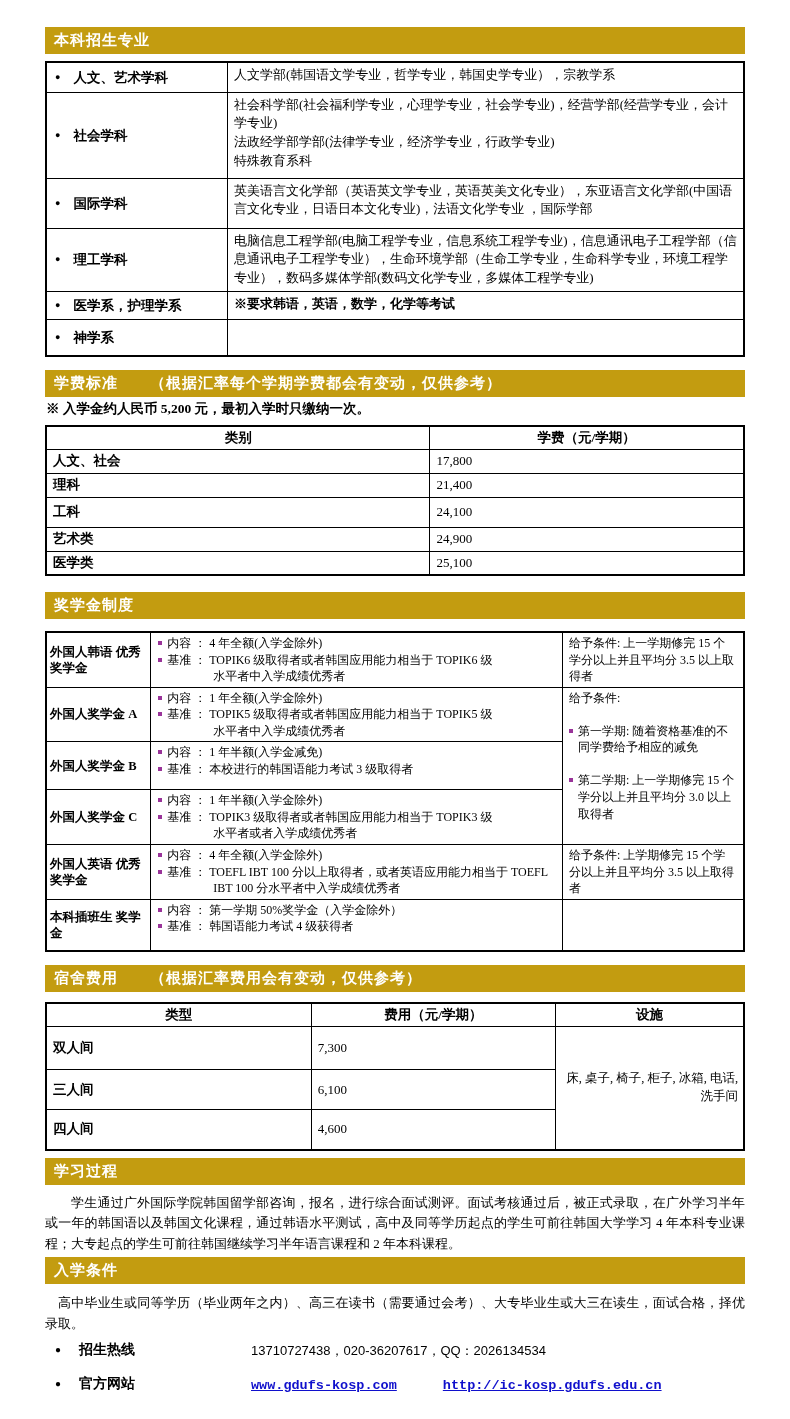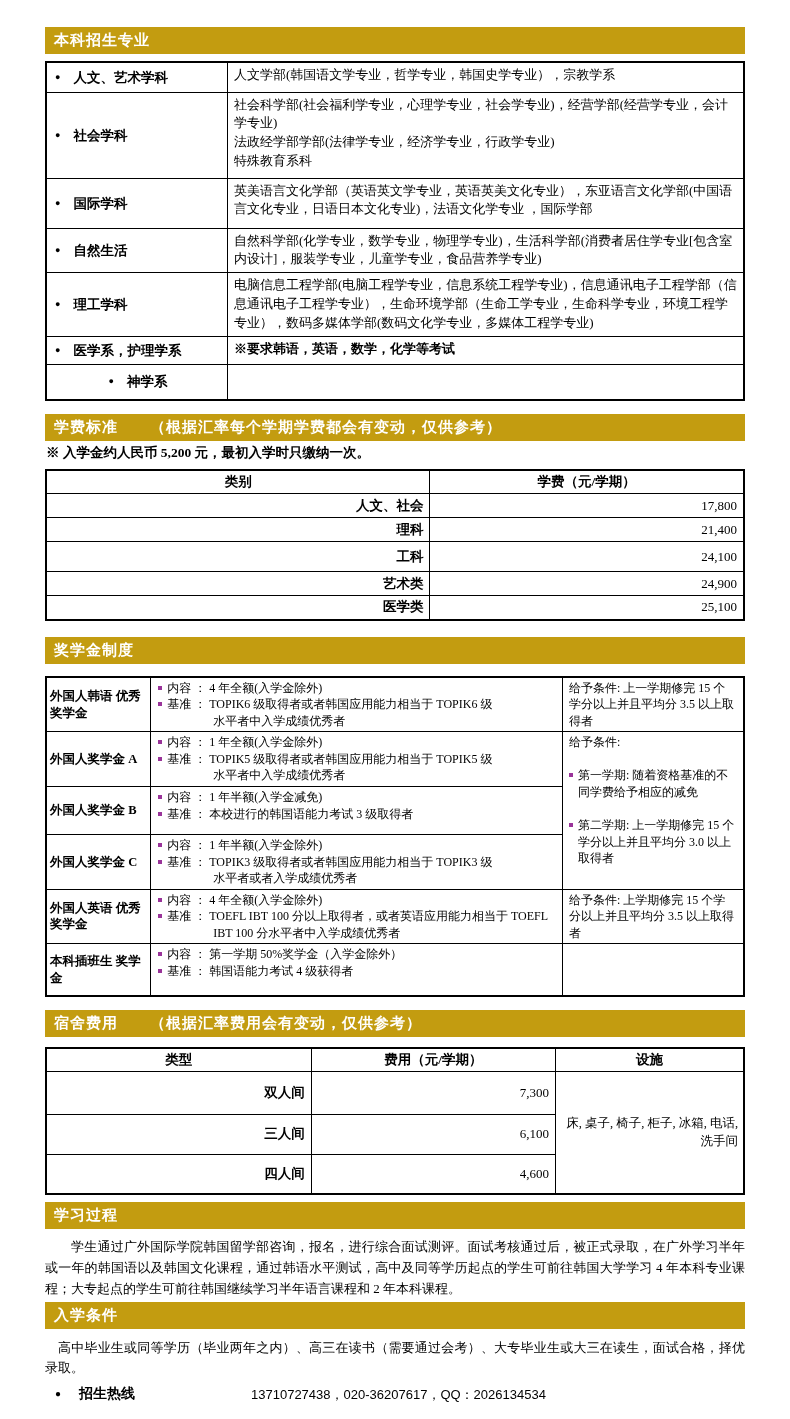--- a/index.html
+++ b/index.html
@@ -36,21 +36,21 @@
 
   
   .majors td.m-label{vertical-align:middle;padding-left:8px;}
   .majors .dot{font-size:9px;vertical-align:2px;margin-right:13px;}
   .majors .m-label-text{font-weight:bold;font-size:13.5px;}
   .majors td.m-content{font-size:13px;line-height:1.45;padding:3px 6px;}
   .majors td.m-content.bold{font-weight:bold;}
 
   
   .grid th{font-weight:bold;font-size:13.5px;text-align:center;vertical-align:middle;padding:2px;}
-  .grid td{text-align:right;vertical-align:middle;font-size:13px;}
+  .grid td{text-align:left;vertical-align:middle;font-size:13px;}
   .grid td.cat{font-weight:bold;font-size:13.5px;}
   .grid td.fac{font-size:12.5px;text-align:right;font-weight:normal;line-height:1.4;padding:2px 5px;}
 
   
   .schol td{font-size:12px;line-height:1.38;}
   .schol td.s-label{font-weight:bold;font-size:12.5px;vertical-align:middle;padding:4px 3px;line-height:1.3;}
   .schol .line{position:relative;padding-left:10px;}
   .schol .line .sq{position:absolute;left:1px;top:6px;width:4px;height:4px;background:var(--bullet);}
   .schol .line.indent{padding-left:56px;}
   .schol td.cond .line{padding-left:0;}
@@ -106,39 +106,33 @@
             <div>法政经学部学部(法律学专业，经济学专业，行政学专业)</div>
             <div>特殊教育系科</div>
           </td>
         </tr>
         <tr style="height: 50px;">
           <td class="m-label"><span class="dot">●</span><span class="m-label-text">国际学科</span></td>
           <td class="m-content">
             <div>英美语言文化学部（英语英文学专业，英语英美文化专业），东亚语言文化学部(中国语言文化专业，日语日本文化专业)，法语文化学专业 ，国际学部</div>
           </td>
         </tr>
-        <tr style="height: 37px;">
-          <td class="m-label"><span class="dot">●</span><span class="m-label-text">自然生活</span></td>
-          <td class="m-content">
-            <div>自然科学部(化学专业，数学专业，物理学专业)，生活科学部(消费者居住学专业[包含室内设计]，服装学专业，儿童学专业，食品营养学专业)</div>
-          </td>
-        </tr>
         <tr style="height: 58px;">
           <td class="m-label"><span class="dot">●</span><span class="m-label-text">理工学科</span></td>
           <td class="m-content">
             <div>电脑信息工程学部(电脑工程学专业，信息系统工程学专业)，信息通讯电子工程学部（信息通讯电子工程学专业），生命环境学部（生命工学专业，生命科学专业，环境工程学专业），数码多媒体学部(数码文化学专业，多媒体工程学专业)</div>
           </td>
         </tr>
         <tr style="height: 28px;">
           <td class="m-label"><span class="dot">●</span><span class="m-label-text">医学系，护理学系</span></td>
           <td class="m-content bold">
             <div>※要求韩语，英语，数学，化学等考试</div>
           </td>
         </tr>
-        <tr style="height: 36px; text-align: center;">
+        <tr style="height: 36px;">
           <td class="m-label"><span class="dot">●</span><span class="m-label-text">神学系</span></td>
           <td class="m-content">
             <div>&nbsp;</div>
           </td>
         </tr>
       </tbody>
   </table>
 
   <div class="bar mb2">
     <span>学费标准　　（根据汇率每个学期学费都会有变动，仅供参考）</span>

